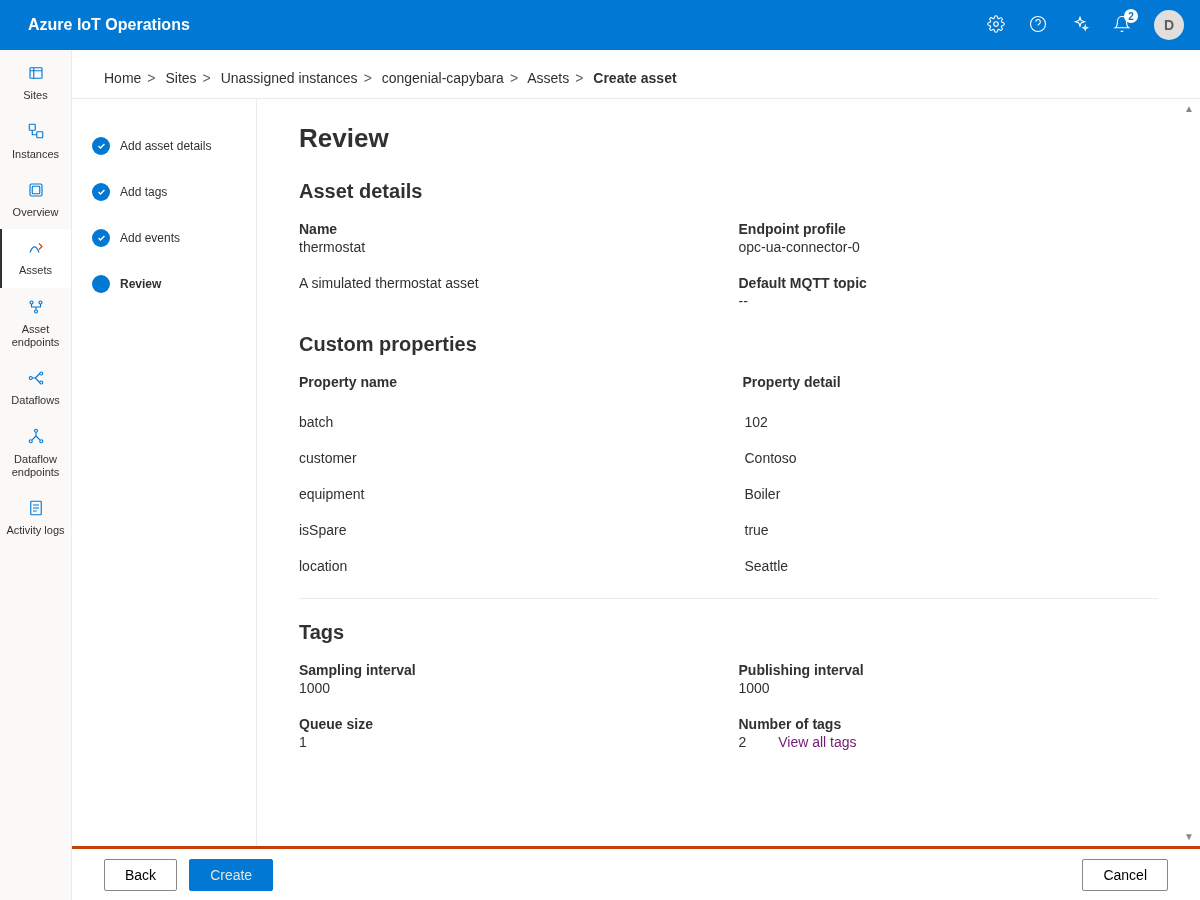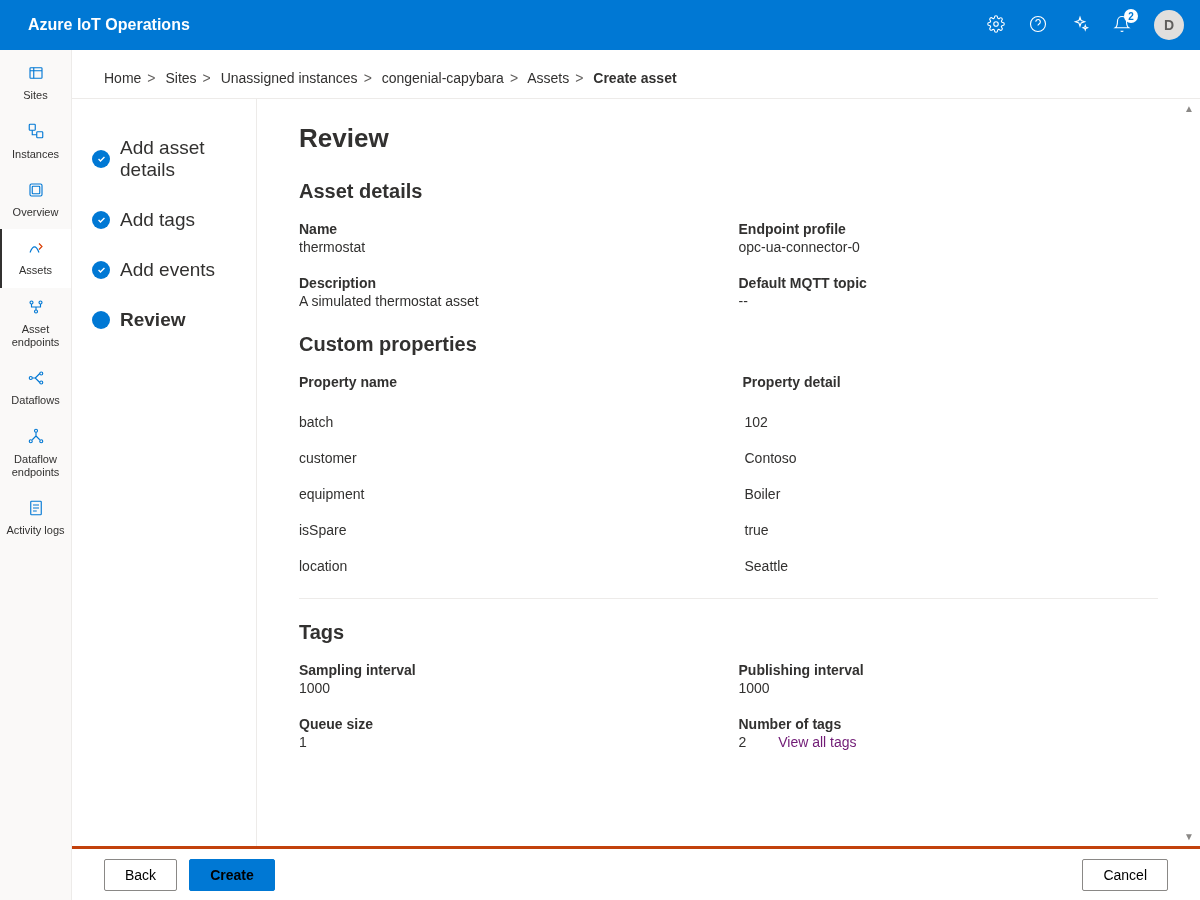--- a/index.html
+++ b/index.html
@@ -28,37 +28,37 @@
   .breadcrumb .sep { margin:0 6px; color:#605e5c; }
   .breadcrumb .current { font-weight:600; }
 
   .content-area { flex:1; display:flex; border-top:1px solid #edebe9; min-height:0; position:relative; }
   .steps-col { width:185px; border-right:1px solid #edebe9; padding:24px 16px; flex-shrink:0; }
   .step { display:flex; align-items:center; gap:10px; padding:14px 4px; cursor:pointer; }
   .step .circ { width:18px; height:18px; border-radius:50%; display:flex; align-items:center; justify-content:center; flex-shrink:0; }
   .step .circ.done { background:#0078d4; }
   .step .circ.done svg { width:11px; height:11px; fill:#fff; }
   .step .circ.current { background:#0078d4; }
-  .step .lbl { font-size:19px; }
+  .step .lbl { font-size:12px; }
   .step.current .lbl { font-weight:600; }
 
   .form-scroll { flex:1; overflow-y:auto; padding:24px 42px 24px 42px; }
   h1.page-title { font-size:26px; font-weight:600; margin-bottom:26px; }
   h2.sect { font-size:20px; font-weight:600; margin-bottom:18px; margin-top:6px; }
   .grid2 { display:grid; grid-template-columns: 1fr 1fr; column-gap:40px; row-gap:24px; margin-bottom:24px;gap:20px; }
   .field .k { font-weight:600; margin-bottom:2px; }
   .field .v { color:#323130; }
   .tbl-head { display:grid; grid-template-columns:1fr 1fr; column-gap:28px; font-weight:600; margin-bottom:14px; }
   .tbl-row { display:grid; grid-template-columns:1fr 1fr; column-gap:32px; padding:10px 0; }
   .divider { border-top:1px solid #edebe9; margin:14px 0 22px 0; }
   .link { color:#701a75; cursor:pointer; margin-left:28px; }
 
   .footer { height:54px; border-top:3px solid #c2410c; display:flex; align-items:center; padding:0 32px; gap:12px; flex-shrink:0; }
   .btn { height:32px; padding:0 20px; border-radius:2px; font-size:14px; cursor:pointer; border:1px solid #8a8886; background:#fff; }
-  .btn.primary { background:#0078d4; color:#000000; border-color:#0078d4; font-weight:700; }
+  .btn.primary { background:#0078d4; color:#e5e5e5; border-color:#0078d4; font-weight:400; }
   .footer .spacer { flex:1; }
 
   
   .scroll-ind { position:absolute; right:4px; width:12px; font-size:10px; color:#8a8886; }
   .scroll-ind.top { top:4px; }
   .scroll-ind.bot { bottom:4px; }
 </style>
 </head>
 <body>
 
@@ -221,21 +221,20 @@
         <div class="grid2">
           <div class="field">
             <div class="k">Name</div>
             <div class="v">thermostat</div>
           </div>
           <div class="field">
             <div class="k">Endpoint profile</div>
             <div class="v">opc-ua-connector-0</div>
           </div>
           <div class="field">
-            <div class="k">Description</div>
             <div class="v">A simulated thermostat asset</div>
           </div>
           <div class="field">
             <div class="k">Default MQTT topic</div>
             <div class="v">--</div>
           </div>
         </div>
 
         <h2 class="sect">Custom properties</h2>
         <div class="tbl-head">

